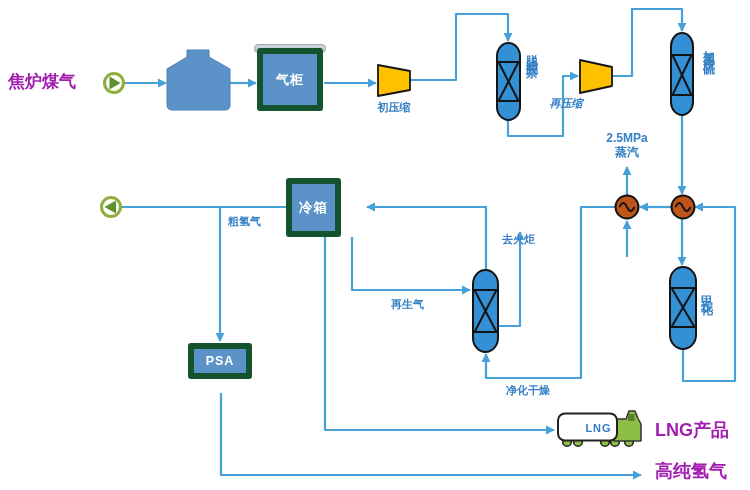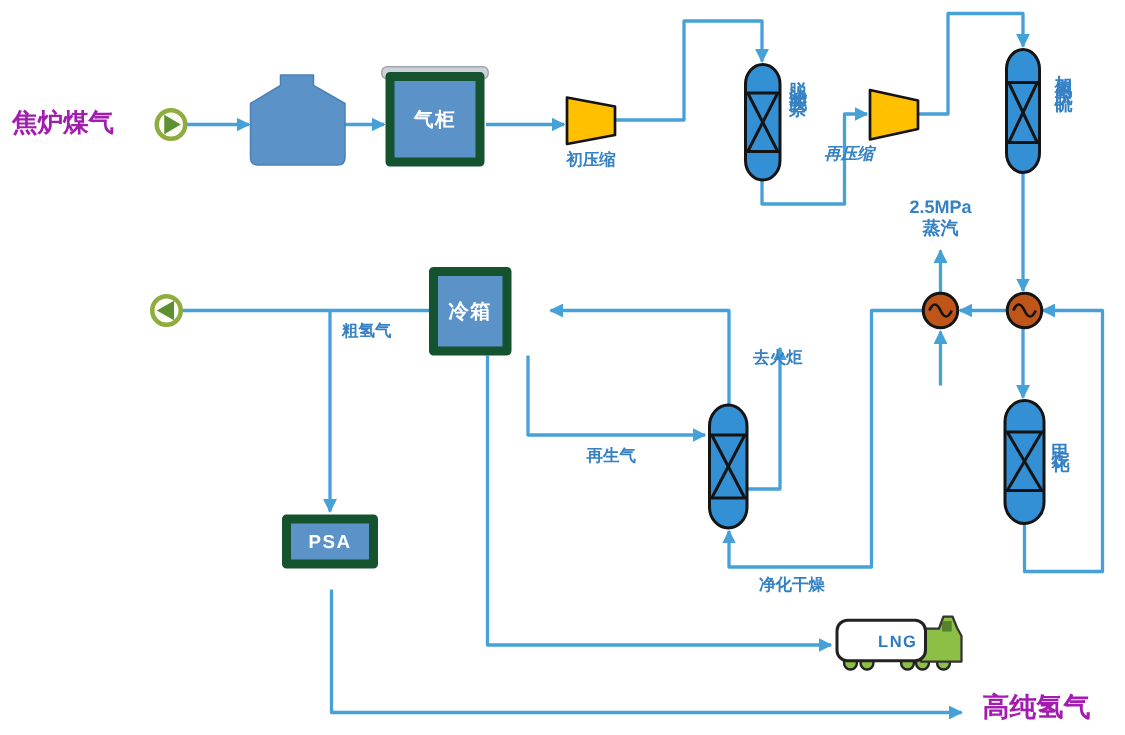--- a/index.html
+++ b/index.html
@@ -139,20 +139,21 @@
   <div class="abs eq" style="left:188px;top:343px;width:64px;height:36px;font-size:12.5px;">
     <span>PSA</span>
   </div>
 
 
   <div class="abs truck-label" style="left:558px;top:419px;width:81px;height:17px;">LNG</div>
 
   <div class="abs red-label" style="left:8px;top:72px;">焦炉煤气</div>
 
 
+  <div class="abs red-label big" style="left:655px;top:420px;">LNG产品</div>
 
   <div class="abs red-label big" style="left:655px;top:461px;">高纯氢气</div>
 
   <div class="abs blue-label center" style="left:366px;top:100px;width:56px;">初压缩</div>
 
   <div class="abs blue-label center" style="left:540px;top:96px;width:52px;font-style:italic;">再压缩</div>
 
   <div class="abs blue-label vtext" style="left:524px;top:44px;font-size:12px;">脱油脱萘</div>
 
   <div class="abs blue-label vtext" style="left:701px;top:40px;font-size:12px;">加氢脱硫</div>

